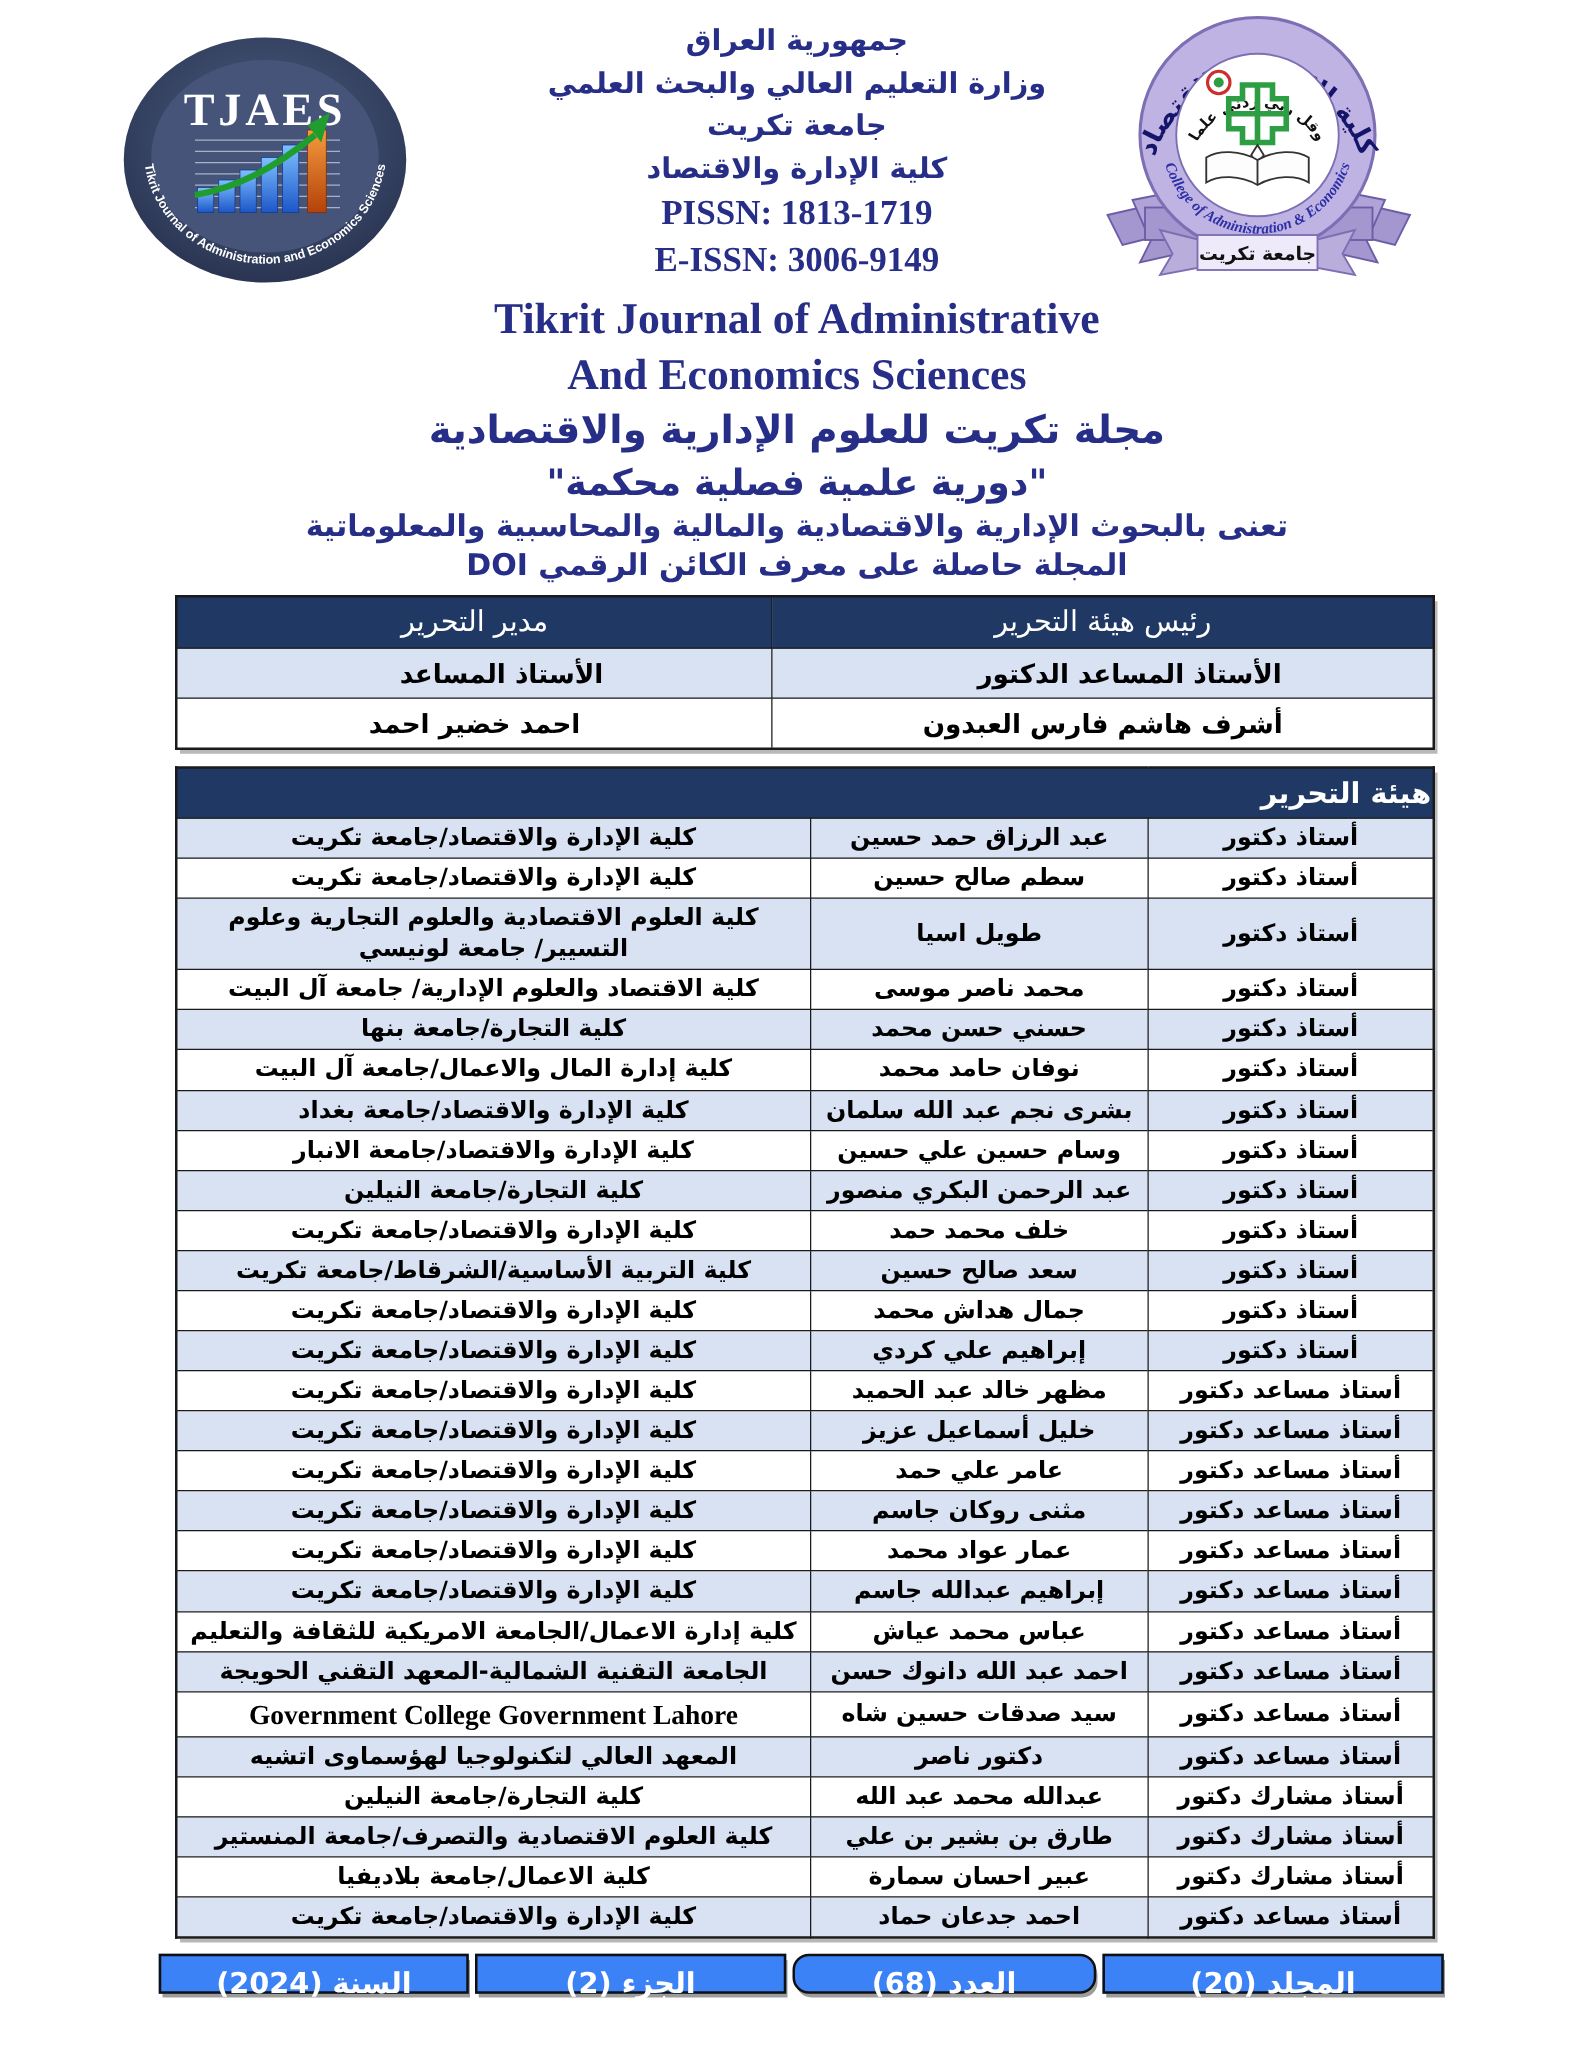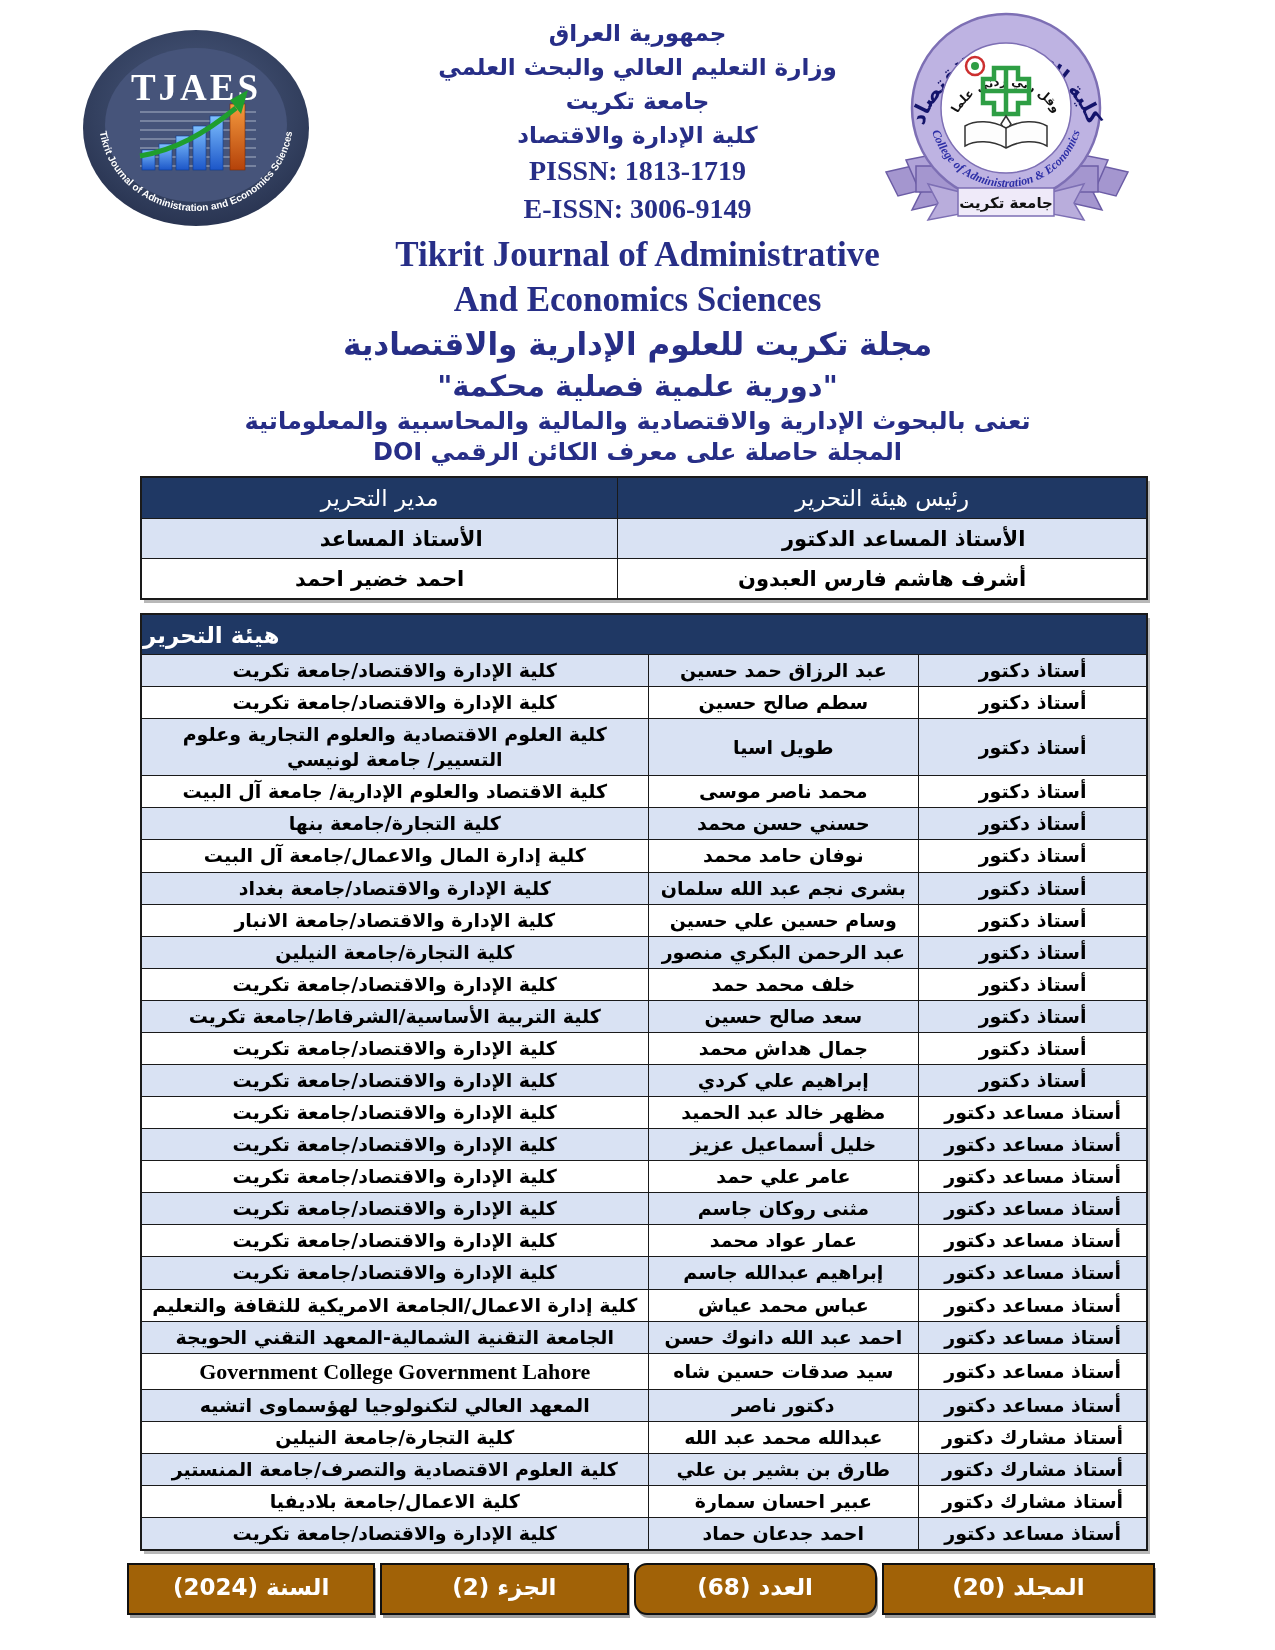--- a/index.html
+++ b/index.html
@@ -9,45 +9,45 @@
     background:#ffffff;
     overflow:hidden;
     font-family:"DejaVu Sans",sans-serif;
     box-sizing:border-box;
   }
   
   .gov-header{padding-top:16px;text-align:center;color:#272e87;}
   .gh-ar{font-size:23px;font-weight:bold;line-height:34px;}
   .gh-issn{font-family:"Liberation Serif",serif;font-size:28px;font-weight:bold;line-height:38px;color:#272e87;}
   
-  .logo-left{position:absolute;left:80px;top:28px;width:232px;height:202px;}
+  .logo-left{position:absolute;left:96px;top:28px;width:232px;height:202px;}
   .logo-right{position:absolute;left:876px;top:10px;width:262px;height:228px;}
   
   .title-block{margin-top:4px;text-align:center;color:#272e87;}
   .t-en{font-family:"Liberation Serif",serif;font-weight:bold;font-size:35px;line-height:45px;}
   .t-ar1{font-size:31px;font-weight:bold;line-height:44px;}
   .t-ar2{font-size:29px;font-weight:bold;line-height:40px;}
   .t-ar3{font-size:24px;font-weight:bold;line-height:31px;}
   
   table{border-collapse:collapse;}
   .editors{margin:8px 0 0 140px;width:1008px;border:2px solid #1a1a1a;box-shadow:3px 4px 0 -1px #b8b8b8;}
   .editors th{background:#1F3864;color:#ffffff;font-size:23px;font-weight:normal;height:38px;border:1px solid #1a1a1a;text-align:center;}
   .editors td{font-size:21px;font-weight:bold;color:#000;height:37px;text-align:center;border:1px solid #1a1a1a;}
   .editors tr.alt td{background:#D9E2F3;padding-left:44px;}
   .board{margin:13px 0 0 140px;width:1008px;border:2px solid #1a1a1a;box-shadow:3px 4px 0 -1px #b8b8b8;}
-  .board thead th{background:#1F3864;color:#ffffff;font-size:23px;font-weight:bold;height:37px;border:1px solid #1a1a1a;text-align:left;}
+  .board thead th{background:#1F3864;color:#ffffff;font-size:23px;font-weight:bold;height:37px;border:1px solid #1a1a1a;text-align:right;}
   .board td{border:1px solid #1a1a1a;font-weight:bold;font-size:19px;color:#000;text-align:center;padding:3px 8px;line-height:1.32;}
   .board tr.alt td{background:#D9E2F3;}
   .board td.latin{font-family:"Liberation Serif",serif;font-size:22px;}
   
   .footer-bar{margin:12px 0 0 127px;width:1028px;display:flex;direction:rtl;gap:5px;}
   .f-cell{
-    background:#a16207;border:2px solid #101010;color:#ffffff;
+    background:#3b82f6;border:2px solid #101010;color:#ffffff;
     font-weight:bold;font-size:23px;text-align:center;
-    height:52px;line-height:44px;box-shadow:2px 4px 0 -1px #9c9c9c;
+    height:32px;line-height:44px;box-shadow:2px 4px 0 -1px #9c9c9c;
     box-sizing:border-box;
   }
   .f-w1{flex:27 0 0;} .f-w2{flex:24 0 0;border-radius:13px;} .f-w3{flex:24.5 0 0;} .f-w4{flex:24.5 0 0;}
 </style>
 </head>
 <body>
 
 <div class="page">
 
   <div class="logo-left">

